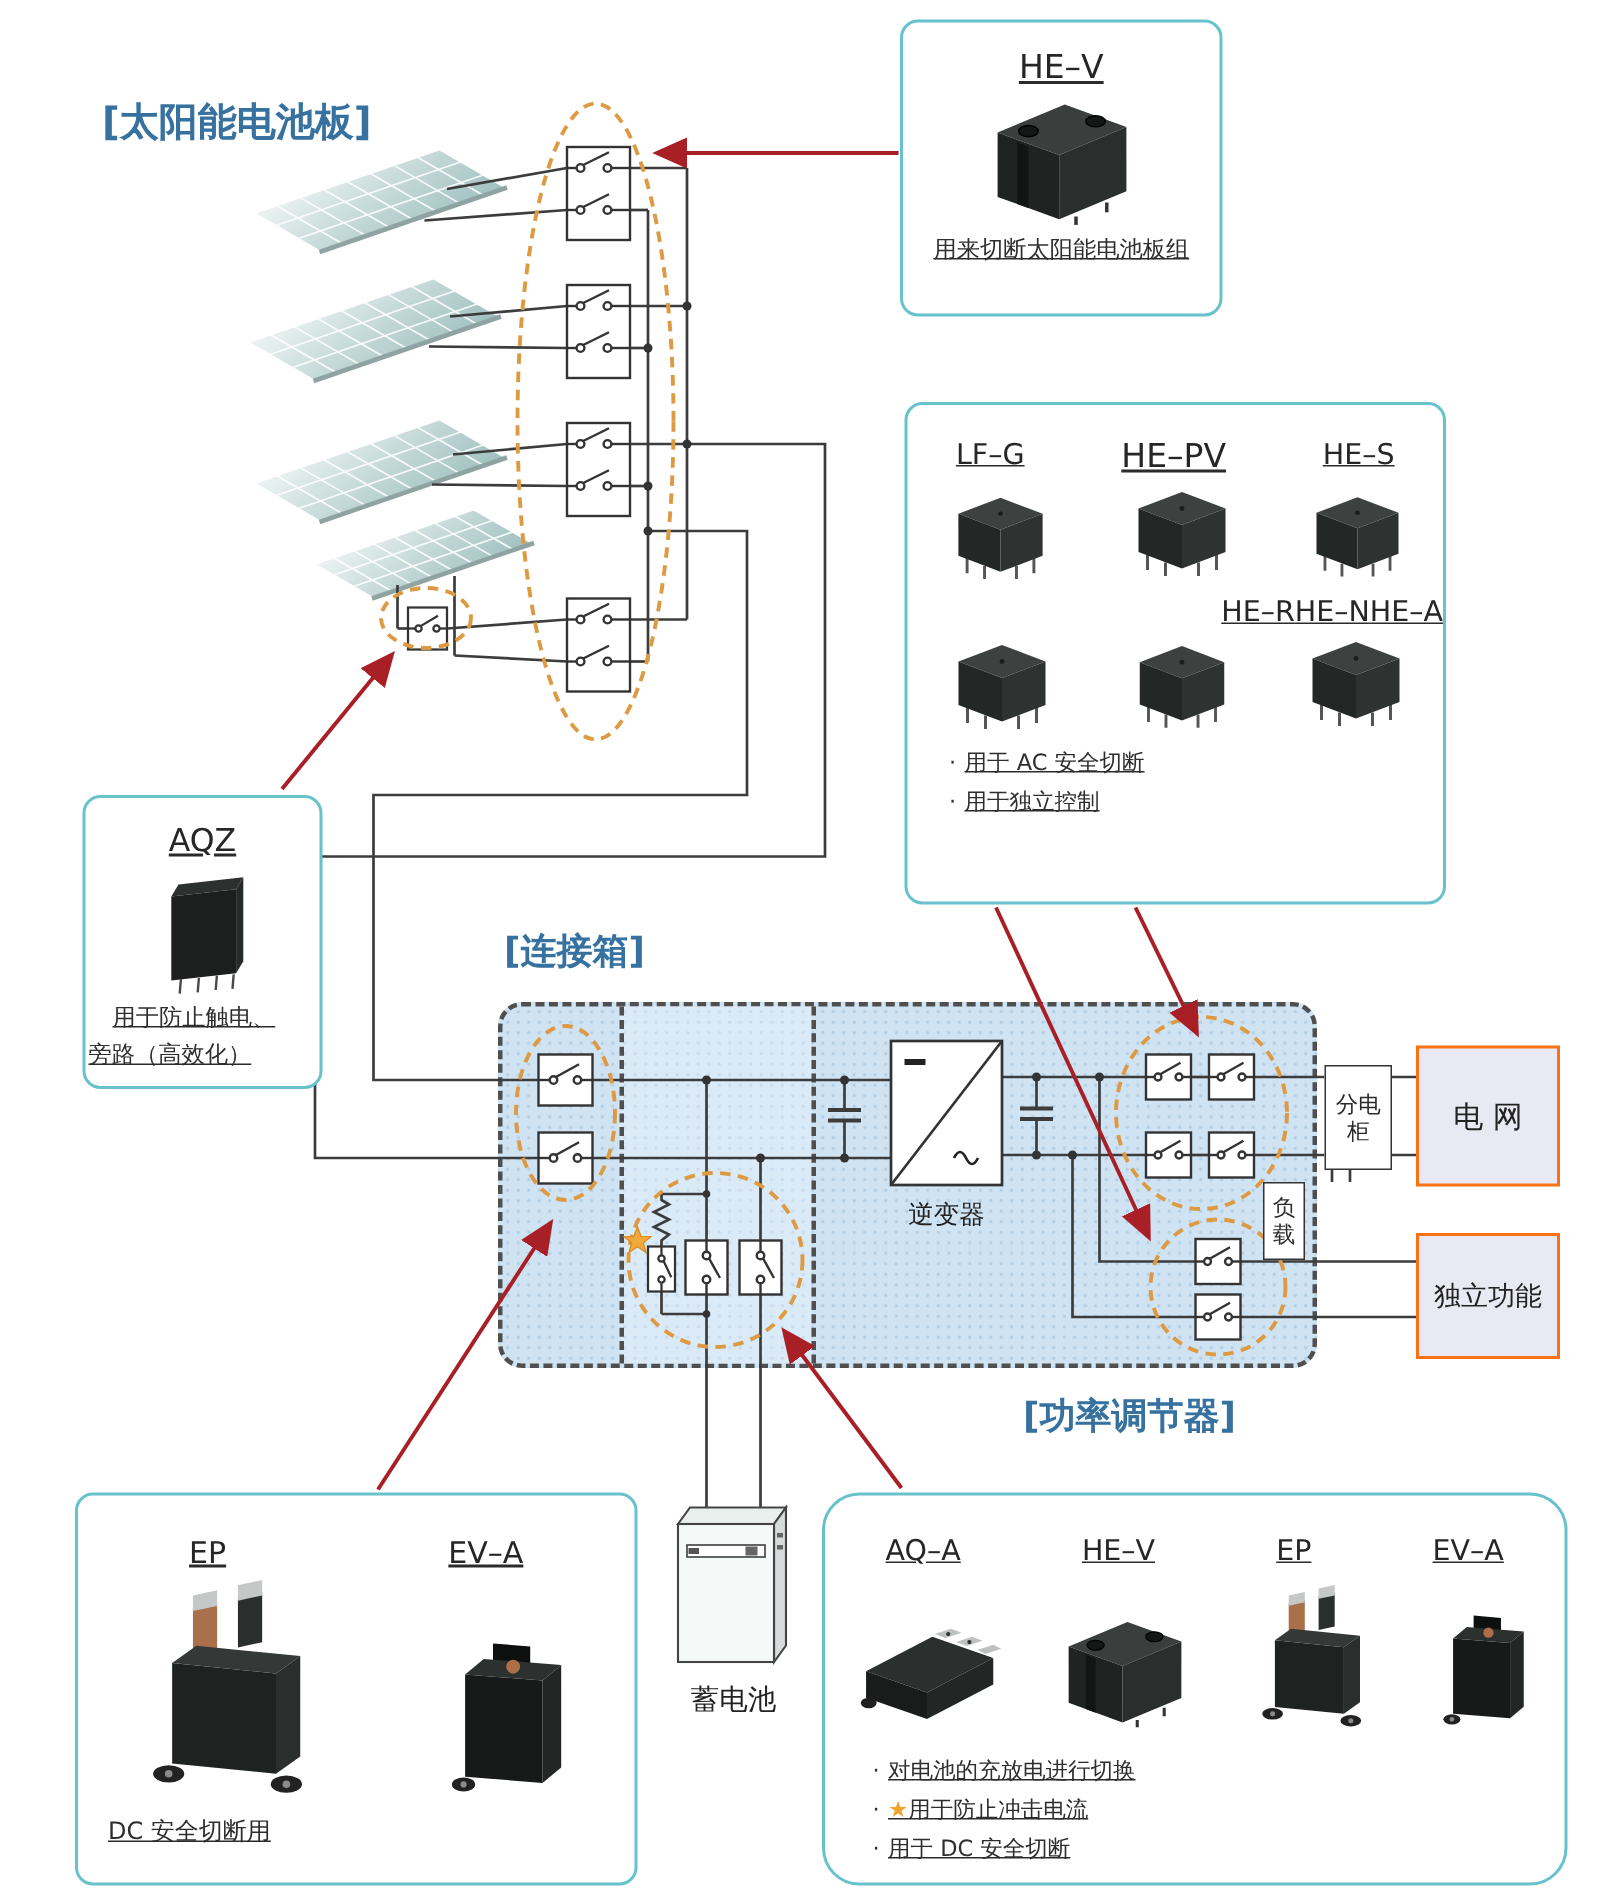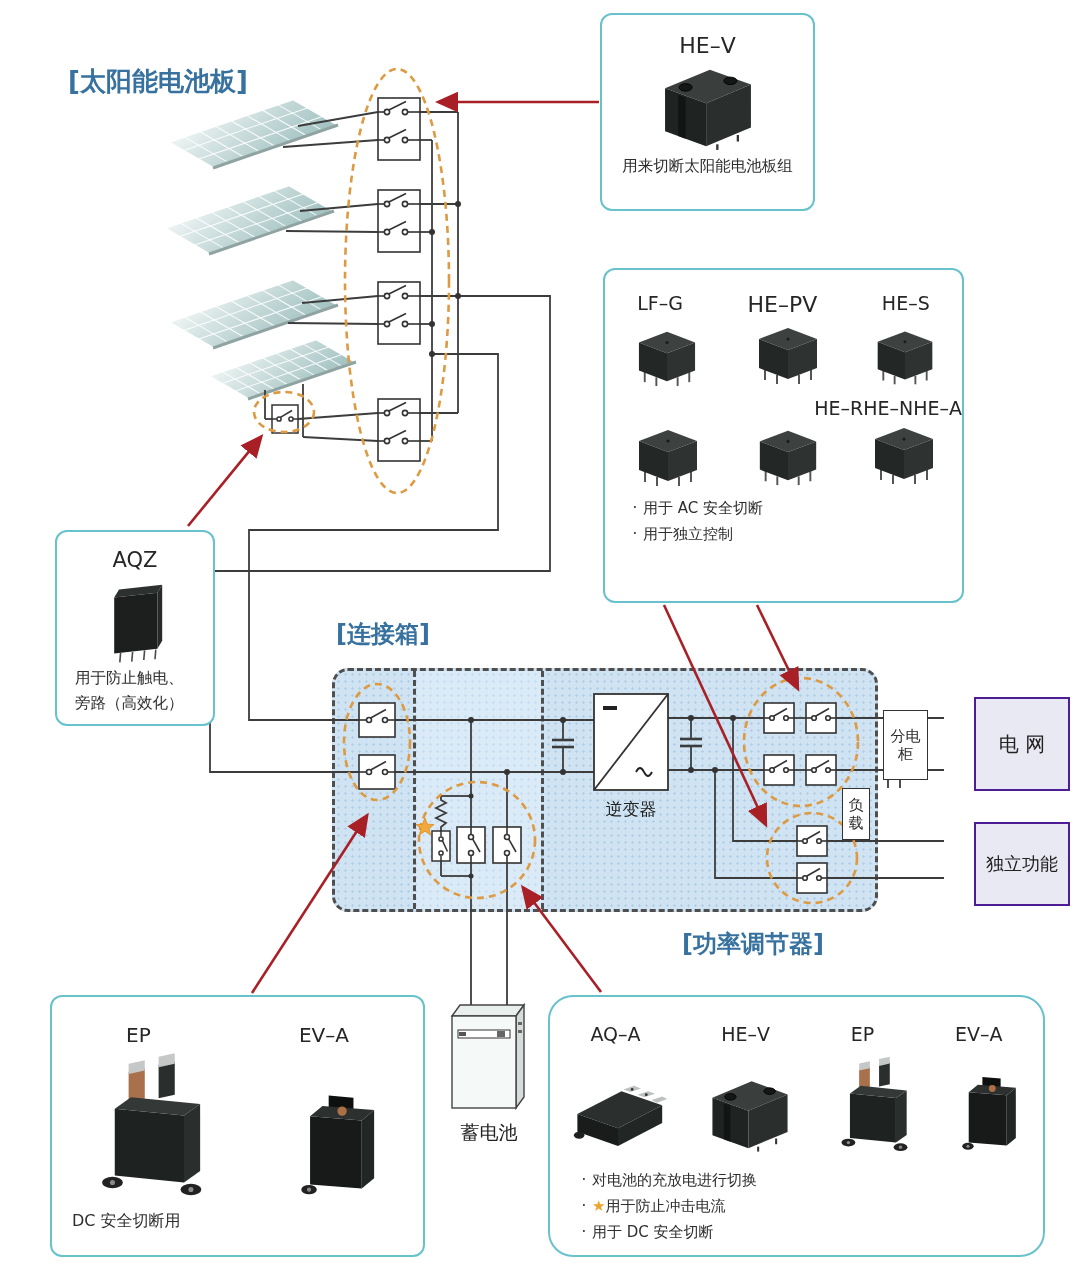--- a/index.html
+++ b/index.html
@@ -1,30 +1,30 @@
 <!DOCTYPE html>
 <html><head>
 <meta charset="utf-8">
 <style>
   html,body{margin:0;padding:0;background:#ffffff;}
   #canvas{position:relative;width:1080px;height:1268px;background:#ffffff;overflow:hidden;
           font-family:"DejaVu Sans", sans-serif;color:#2b2b2b;}
   .abs{position:absolute;}
   .heading{color:#36719f;font-weight:bold;}
-  .infobox{position:absolute;background:#ffffff;border:2px solid #68c2cc;border-radius:12px;box-sizing:border-box;}
+  .infobox{position:absolute;background:#ffffff;border:2px solid #68c2cc;border-radius:12px;box-sizing:border-box;text-decoration:underline;}
   .relay-label{font-size:20px;color:#262626;text-align:center;}
   .caption{font-size:15.5px;color:#2e2e2e;}
   .bullets{font-size:15px;color:#2e2e2e;line-height:26px;}
   .bullet-mark{display:inline-block;width:16px;text-align:center;}
   .star{color:#f0a32c;}
   .vbox{position:absolute;background:#ffffff;border:1.6px solid #333;box-sizing:border-box;
         font-size:15px;line-height:18px;text-align:center;word-break:break-all;
         display:flex;align-items:center;justify-content:center;padding:2px 1px;}
-  .gridbox{position:absolute;background:#e9e9f3;border:2px solid #4c1d95;box-sizing:border-box;
-           display:flex;align-items:center;justify-content:center;font-size:20px;color:#222;margin-left:30px;}
+  .gridbox{position:absolute;background:#e9e9f3;border:2px solid #f97316;box-sizing:border-box;
+           display:flex;align-items:center;justify-content:center;font-size:20px;color:#222;}
   #jbox{position:absolute;left:332px;top:668px;width:546px;height:244px;box-sizing:border-box;
         border:3px dashed #4f4f4f;border-radius:16px;
         background-color:#cfe3f2;
         background-image:radial-gradient(circle,#b4d0e7 1px,rgba(0,0,0,0) 1.35px);
         background-size:7px 7px;}
   #jbox-mid{position:absolute;left:78px;top:0;width:128px;height:100%;
         background-color:#dbeaf7;background-image:radial-gradient(circle,#c8ddf0 1px,rgba(0,0,0,0) 1.35px);
         background-size:7px 7px;}
   .jdivider{position:absolute;top:0;height:100%;width:0;border-left:3px dashed #4f4f4f;}
   svg{display:block;}
@@ -406,21 +406,21 @@
       <div><span class="bullet-mark">·</span><span>用于独立控制</span></div>
     </div>
   </div>
 
   <div class="infobox" style="left:55px;top:530px;width:160px;height:196px;">
     <div style="text-align:center;margin-top:16px;font-size:21px;color:#262626;">AQZ</div>
     <svg viewBox="0 0 100 120" width="86" height="96" style="margin:0 auto;display:block;">
         <use href="#relayAQZ"></use>
       </svg>
     <div class="caption" style="margin-left:18px;">用于防止触电、</div>
-    <div class="caption" style="margin-left:18px;margin-top:4px;">旁路（高效化）</div>
+    <div class="caption" style="margin-left:2px;margin-top:4px;">旁路（高效化）</div>
   </div>
 
   <div class="infobox" style="left:50px;top:995px;width:375px;height:262px;">
     <div style="display:flex;justify-content:space-around;margin-top:26px;">
       <div class="relay-label">EP</div>
       <div class="relay-label">EV–A</div>
     </div>
     <div style="display:flex;justify-content:space-around;align-items:flex-end;margin-top:4px;">
       <svg viewBox="0 0 120 130" width="140" height="150">
           <use href="#relayEP"></use>

